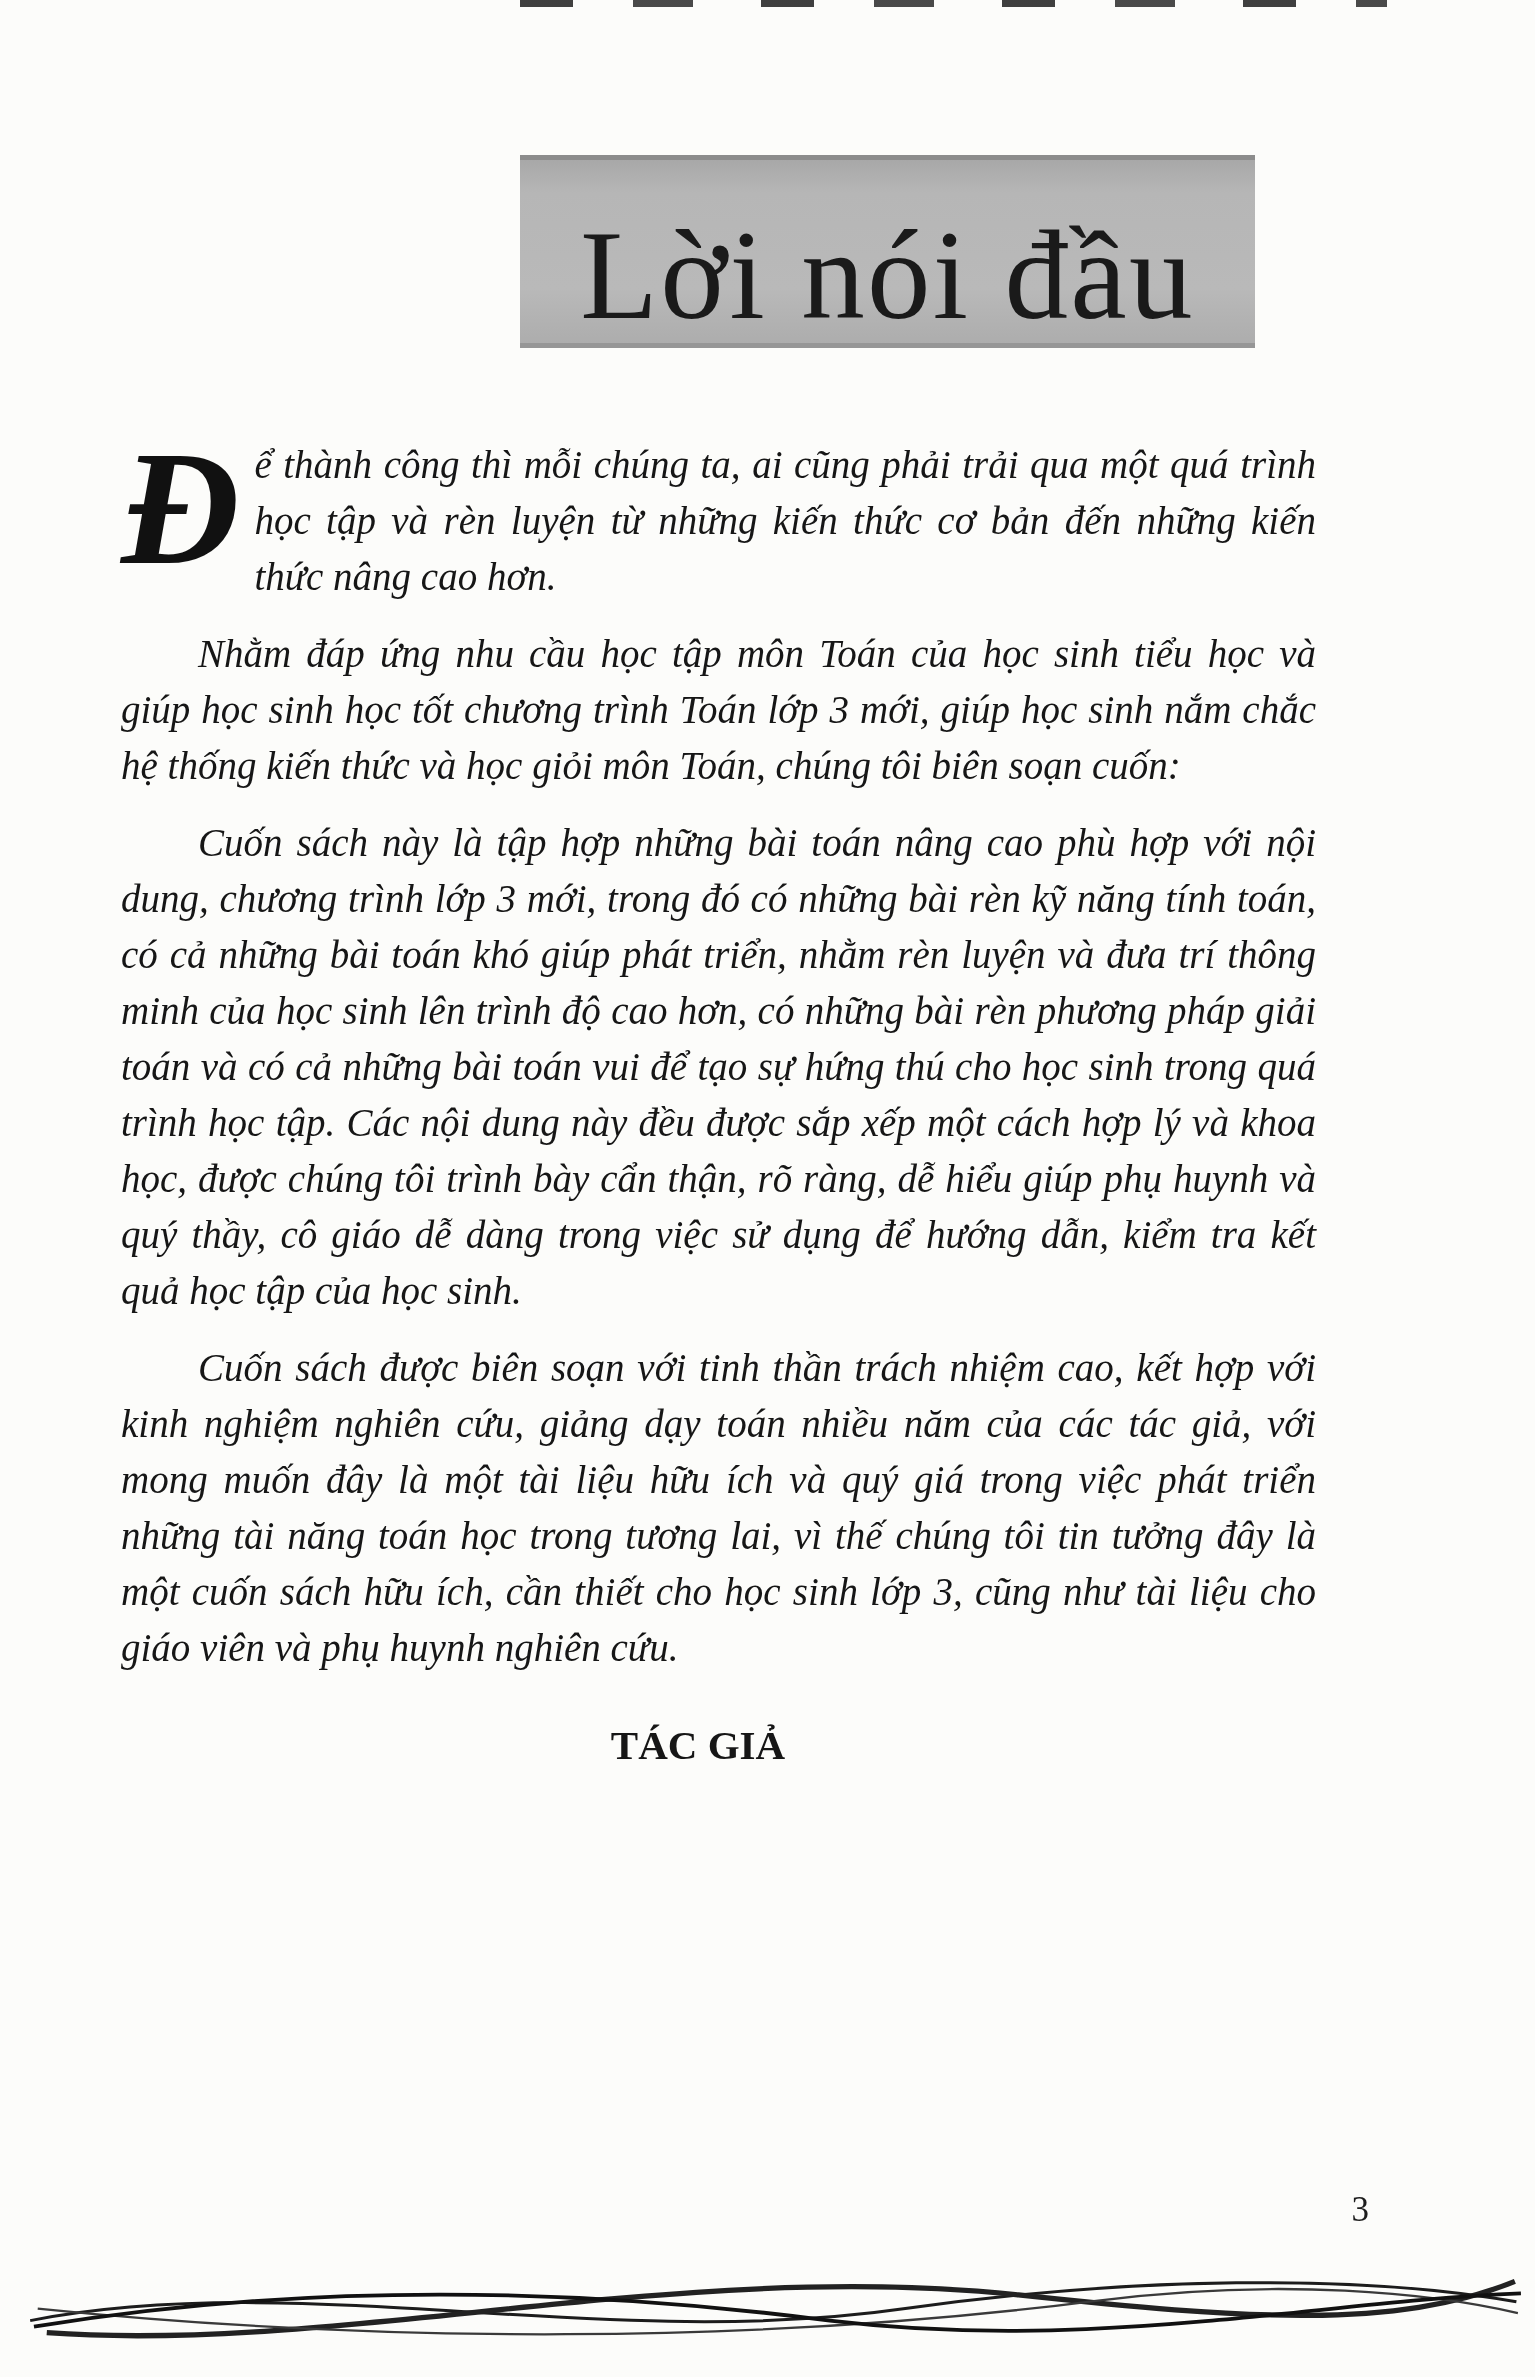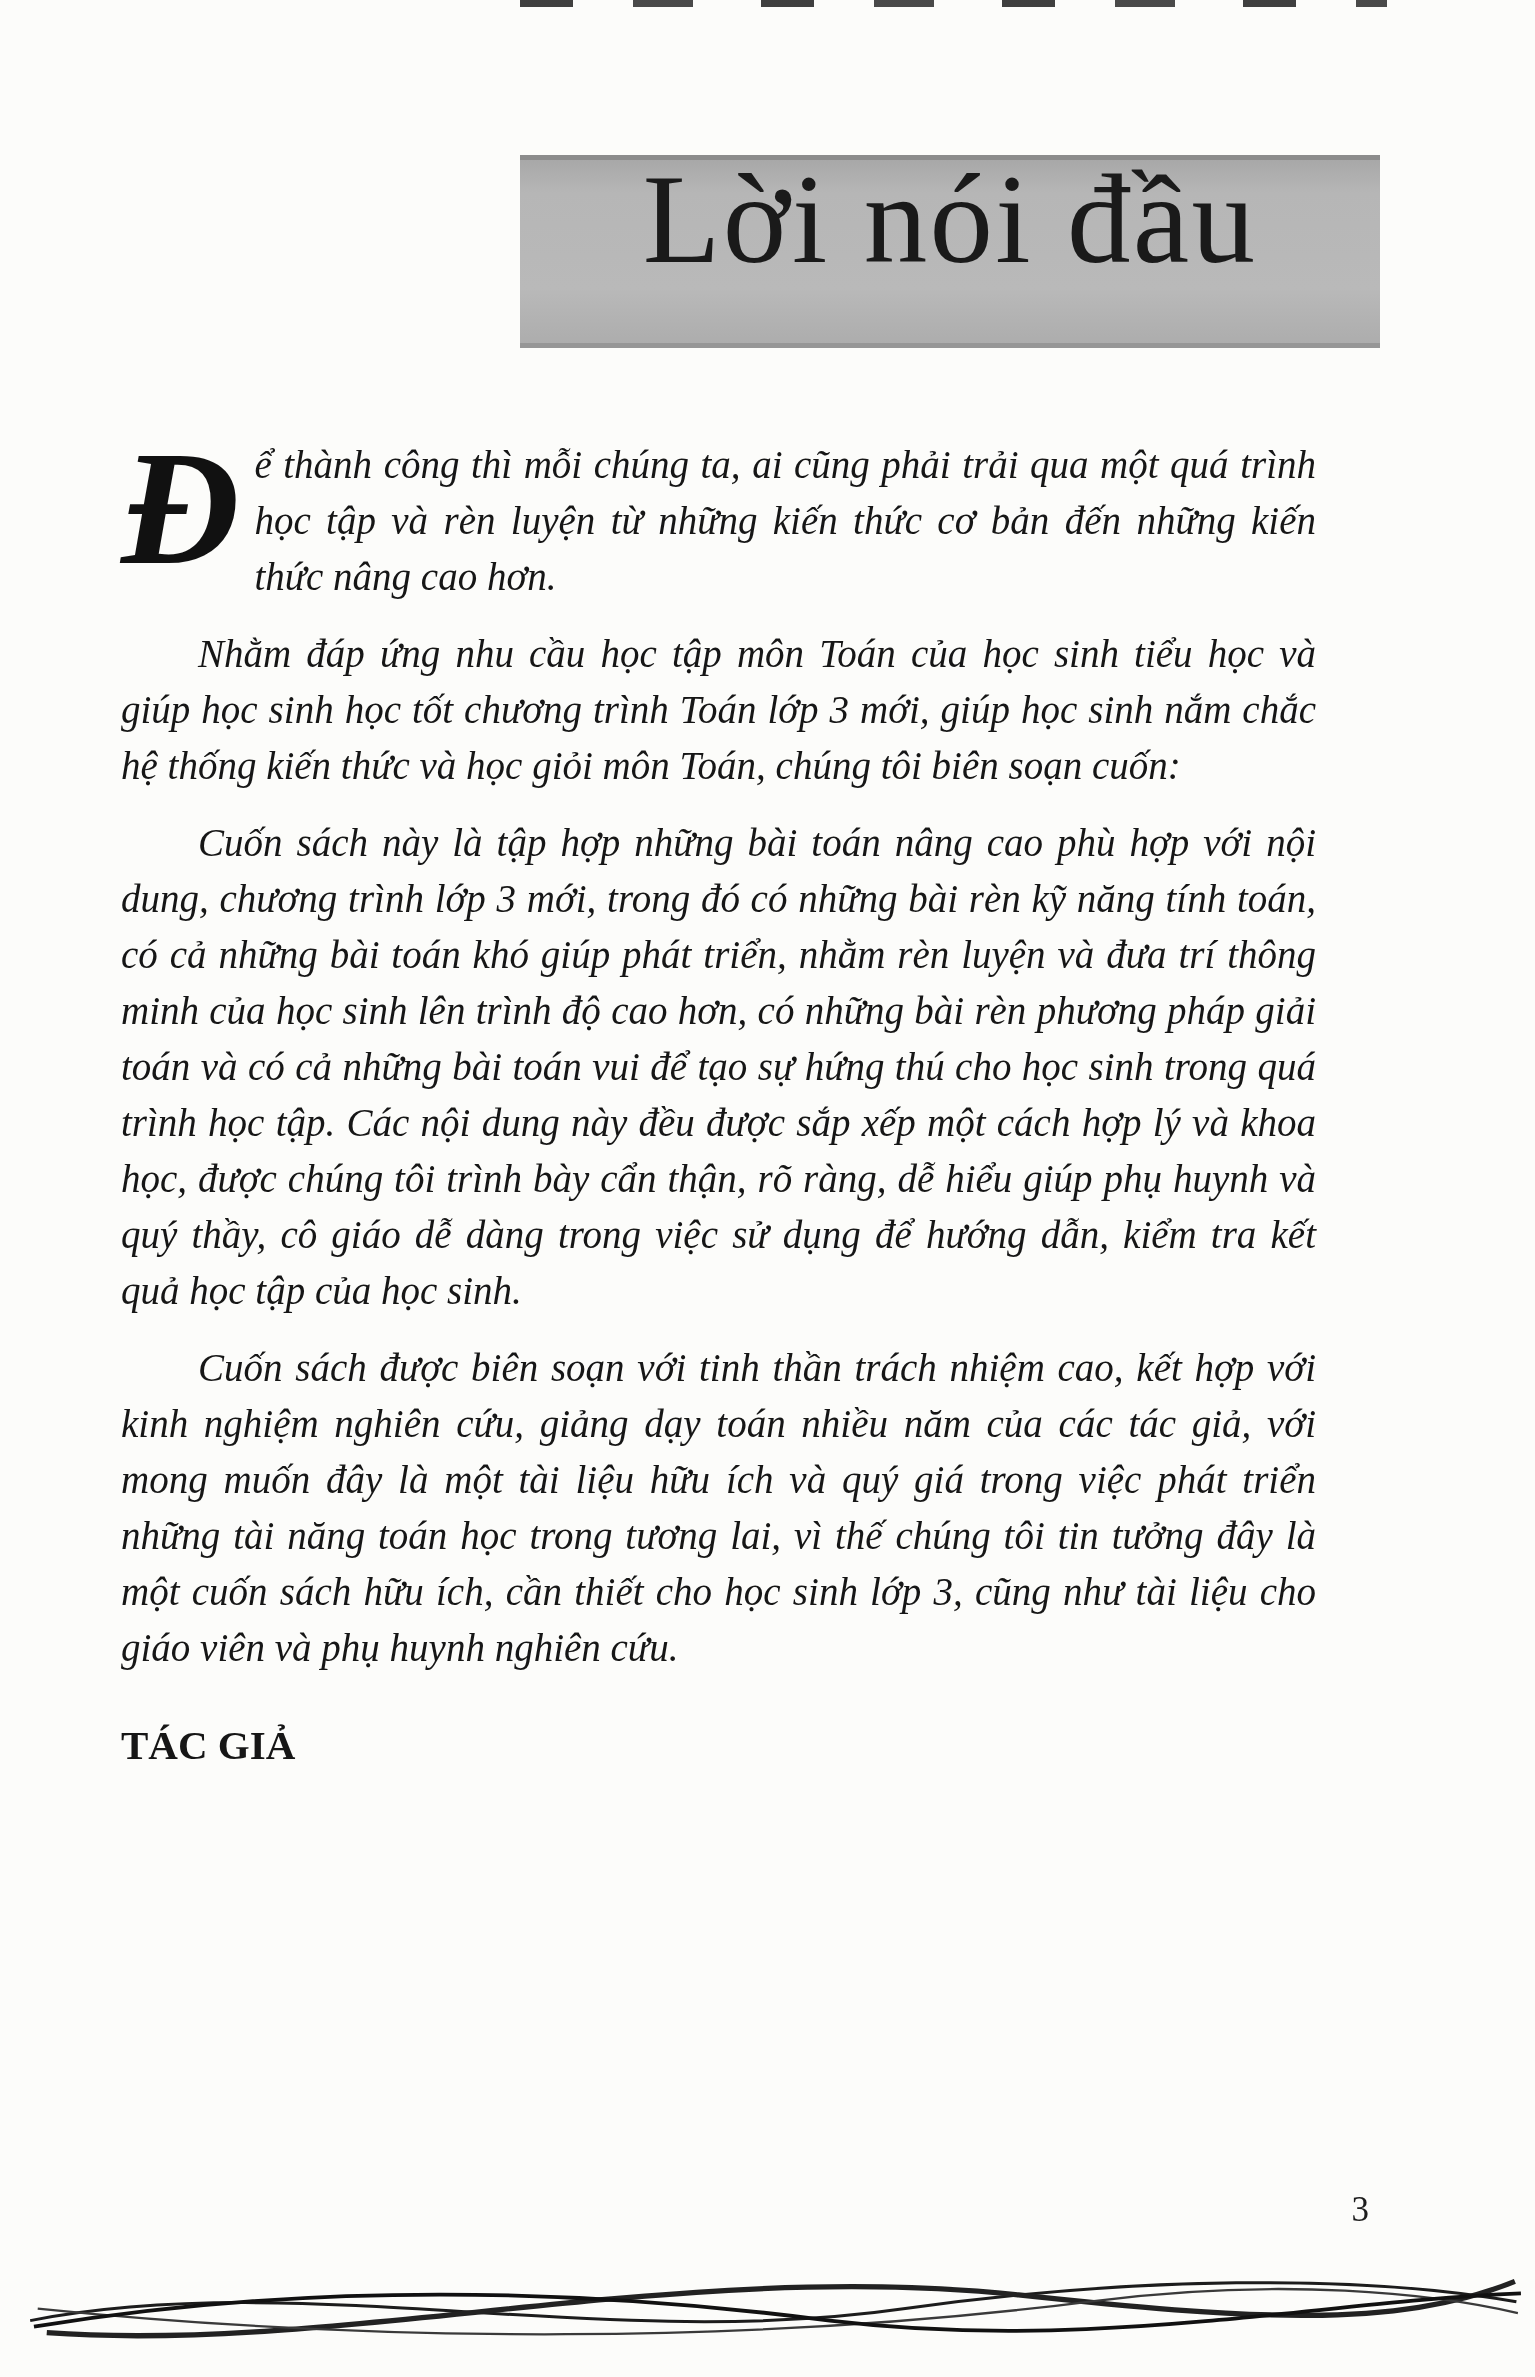--- a/index.html
+++ b/index.html
@@ -12,25 +12,25 @@
     color:#161616;
     overflow:hidden;
   }
   .scan-artifact {
     position:absolute; top:0; left:520px; width:867px; height:6.8px;
     background:repeating-linear-gradient(90deg,#1e1e1e 0 53px,transparent 53px 113px,#2a2a2a 113px 173px,transparent 173px 241px);
     opacity:.85;
   }
   .banner {
     margin:155px 0 0 520px;
-    width:860px; height:183px;
+    width:735px; height:183px;
     background:linear-gradient(180deg,#a8a8a8 0%,#b6b6b6 18%,#b9b9b9 70%,#adadad 100%);
     border-top:5.3px solid #8c8c8c;
     border-bottom:5.3px solid #969696;
-    display:flex; align-items:flex-start; justify-content:center;
+    display:flex; align-items:flex-end; justify-content:center;
   }
   .banner-title {
     font-size:127px;
     line-height:1;
     letter-spacing:2.3px;
     color:#1a1a1a;
     transform:translateY(-4.5px);
   }
   .content {
     padding:89px 220px 0 121px;
@@ -55,21 +55,21 @@
     font-weight:bold;
     text-align:center;
     text-indent:0;
     margin:33px 0 30px;
   }
   .book-title .line1 { font-size:43px; line-height:63px; letter-spacing:0.8px; }
   .book-title .line2 { font-size:39px; line-height:60px; }
   .signature {
     font-style:normal;
     font-weight:bold;
-    text-align:left;
+    text-align:center;
     text-indent:0;
     font-size:41px;
     padding-right:41px;
     margin-top:41px;
   }
   .page-number {
     position:absolute;
     right:167px;
     bottom:147px;
     font-size:35px;

